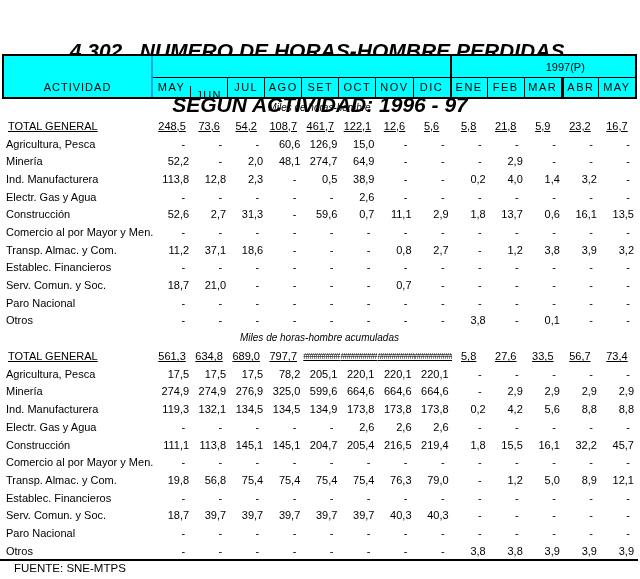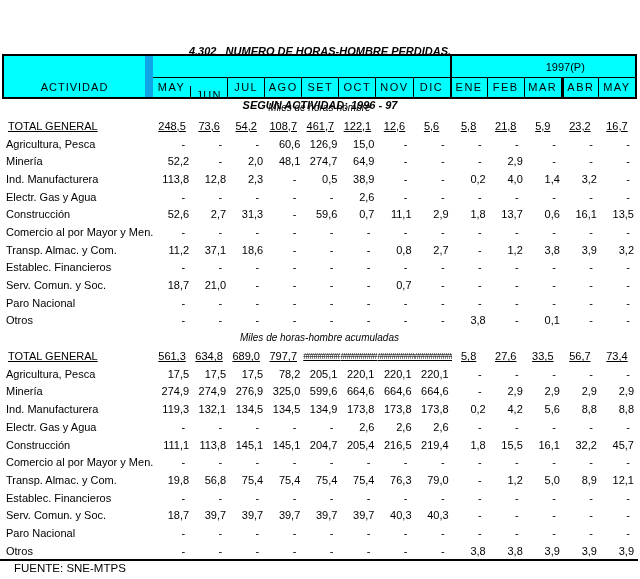--- a/index.html
+++ b/index.html
@@ -7,37 +7,37 @@
     width:640px; height:579px;
     font-family:"Liberation Sans", sans-serif;
     color:#000;
     position:relative;
     -webkit-font-smoothing:none;
   }
   .page { position:relative; width:640px; height:579px; overflow:hidden; }
 
   
   .title { text-align:center; font-weight:bold; font-style:italic;
-           font-size:11px; line-height:18px; padding-top:6px; white-space:pre; }
+           font-size:21px; line-height:18px; padding-top:6px; white-space:pre; }
 
   
   .tbl { position:absolute; left:2px; top:54px; width:635px; }
   .hdr {
     display:grid;
     grid-template-columns:149px repeat(13, 1fr);
     grid-template-rows:22px 19px;
     border:2px solid #000;
     background:#00ffff;
     box-sizing:border-box;
     width:635px;
   }
   .hdr > div { box-sizing:border-box; font-size:11px; overflow:hidden; }
   .cell-activ {
     grid-column:1; grid-row:1 / 3;
-    border-right:8px solid #0ea5e9;
+    border-right:2px solid #0ea5e9;
     display:flex; align-items:flex-end; justify-content:center;
     padding-bottom:4px; letter-spacing:1px;text-align:center;
   }
   .cell-year-a { grid-column:2 / 10; grid-row:1; border-bottom:1px solid #000;
                  text-align:center; padding-top:21px;font-style:italic; }
   .cell-year-b { grid-column:10 / 15; grid-row:1; border-left:2px solid #000;
                  border-bottom:1px solid #000; text-align:center; padding-top:5px;padding-left:44px; }
   .cell-month { grid-row:2; text-align:center; padding-top:3px;
                 letter-spacing:1.5px; border-left:1px solid #000; }
   .cell-month.first { border-left:none; }

